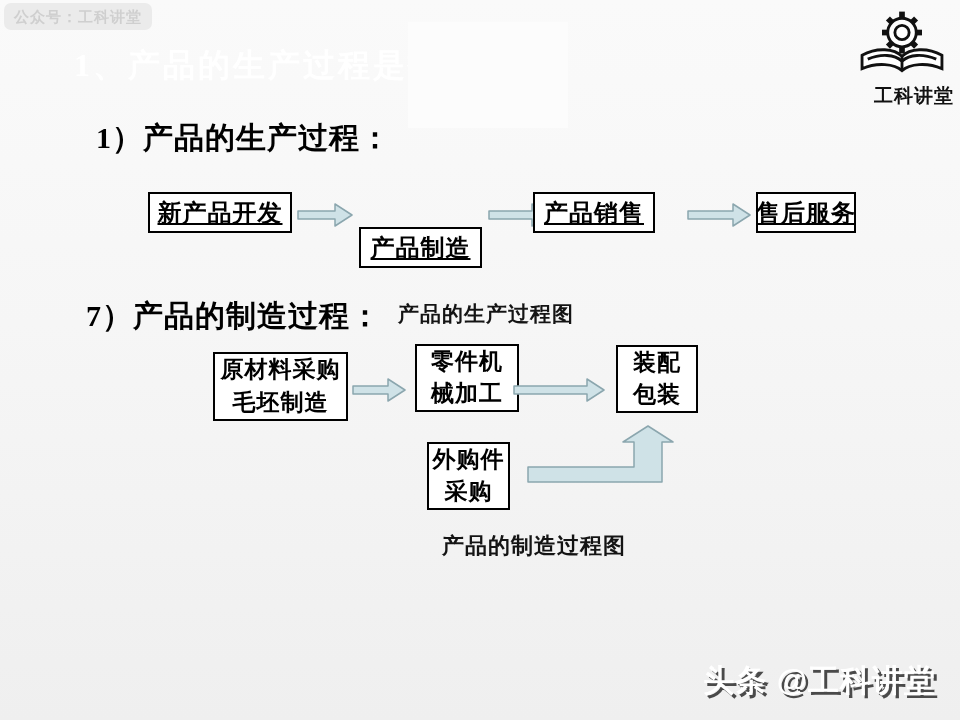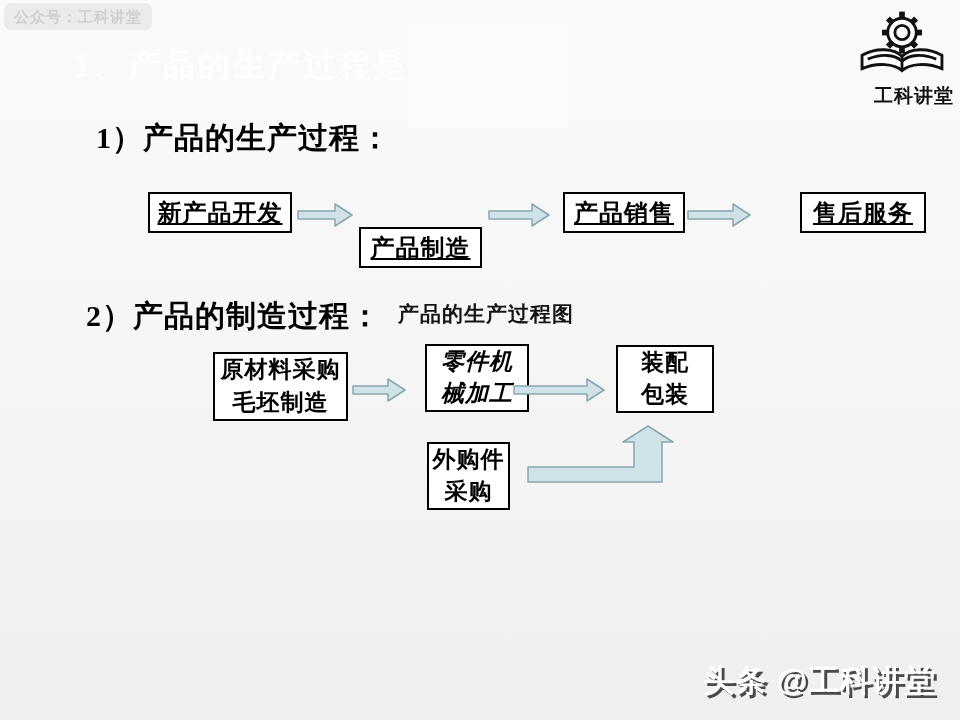--- a/index.html
+++ b/index.html
@@ -120,58 +120,59 @@
   </div>
   <svg class="arrow" style="left:297px;top:202px;" width="56" height="26" viewBox="0 0 56 26">
     <polygon points="1,9 38,9 38,2 55,13 38,24 38,17 1,17" fill="#cfe2e7"></polygon>
   </svg>
   <div class="fbox r1" style="left:359px;top:192px;width:123px;margin-top:35px;">
     <span>产品制造</span>
   </div>
   <svg class="arrow" style="left:488px;top:202px;" width="62" height="26" viewBox="0 0 62 26">
     <polygon points="1,9 44,9 44,2 61,13 44,24 44,17 1,17" fill="#cfe2e7"></polygon>
   </svg>
-  <div class="fbox r1" style="left:563px;top:192px;width:122px;">
+  <div class="fbox r1" style="left:533px;top:192px;width:122px;">
     <span>产品销售</span>
   </div>
   <svg class="arrow" style="left:687px;top:202px;" width="64" height="26" viewBox="0 0 64 26">
     <polygon points="1,9 46,9 46,2 63,13 46,24 46,17 1,17" fill="#cfe2e7"></polygon>
   </svg>
-  <div class="fbox r1" style="left:800px;top:192px;width:126px;justify-content:center;">
+  <div class="fbox r1" style="left:756px;top:192px;width:100px;justify-content:center;">
     <span>售后服务</span>
   </div>
 
   <div class="caption cap1">产品的生产过程图</div>
 
-  <div class="heading h2">2）产品的制造过程：</div>
+  <div class="heading h2">7）产品的制造过程：</div>
 
   <div class="fbox r2" style="left:213px;top:352px;width:135px;height:69px;">
     <span>原材料采购</span>
     <span>毛坯制造</span>
   </div>
   <svg class="arrow" style="left:352px;top:377px;" width="54" height="26" viewBox="0 0 54 26">
     <polygon points="1,9 36,9 36,2 53,13 36,24 36,17 1,17" fill="#cfe2e7"></polygon>
   </svg>
-  <div class="fbox r2" style="left:425px;top:344px;width:104px;height:68px;font-style:italic;">
+  <div class="fbox r2" style="left:415px;top:344px;width:104px;height:68px;">
     <span>零件机</span>
     <span>械加工</span>
   </div>
   <svg class="arrow" style="left:513px;top:377px;" width="92" height="26" viewBox="0 0 92 26">
     <polygon points="1,9 74,9 74,2 91,13 74,24 74,17 1,17" fill="#cfe2e7"></polygon>
   </svg>
-  <div class="fbox r2" style="left:616px;top:345px;width:98px;height:68px;">
+  <div class="fbox r2" style="left:616px;top:345px;width:82px;height:68px;">
     <span>装配</span>
     <span>包装</span>
   </div>
 
   <div class="fbox r2" style="left:427px;top:442px;width:83px;height:68px;">
     <span>外购件</span>
     <span>采购</span>
   </div>
 
   <svg class="arrow" style="left:527px;top:424px;" width="150" height="64" viewBox="0 0 150 64">
     <polygon points="1,43 107,43 107,18 96,18 121,2 146,18 135,18 135,58 1,58" fill="#cfe2e7"></polygon>
   </svg>
 
+  <div class="caption cap2">产品的制造过程图</div>
 
   <div class="footer">头条 @工科讲堂</div>
 
 </div>
 
 </body></html>

